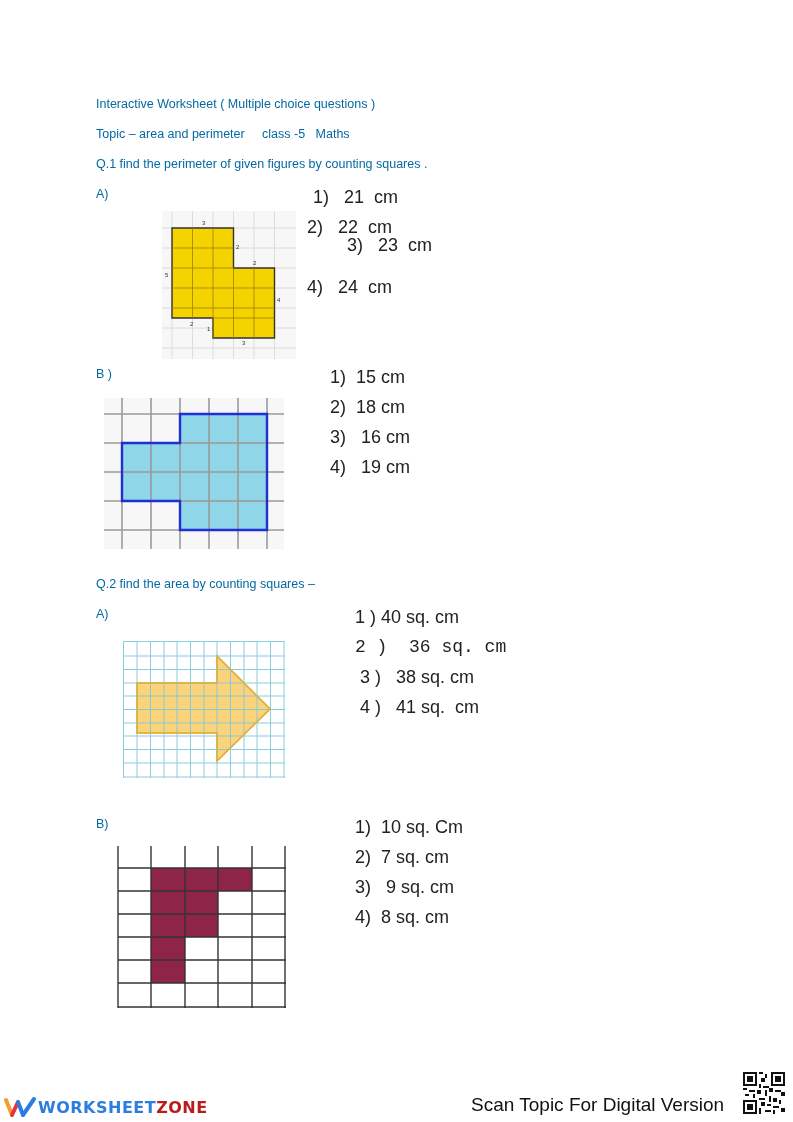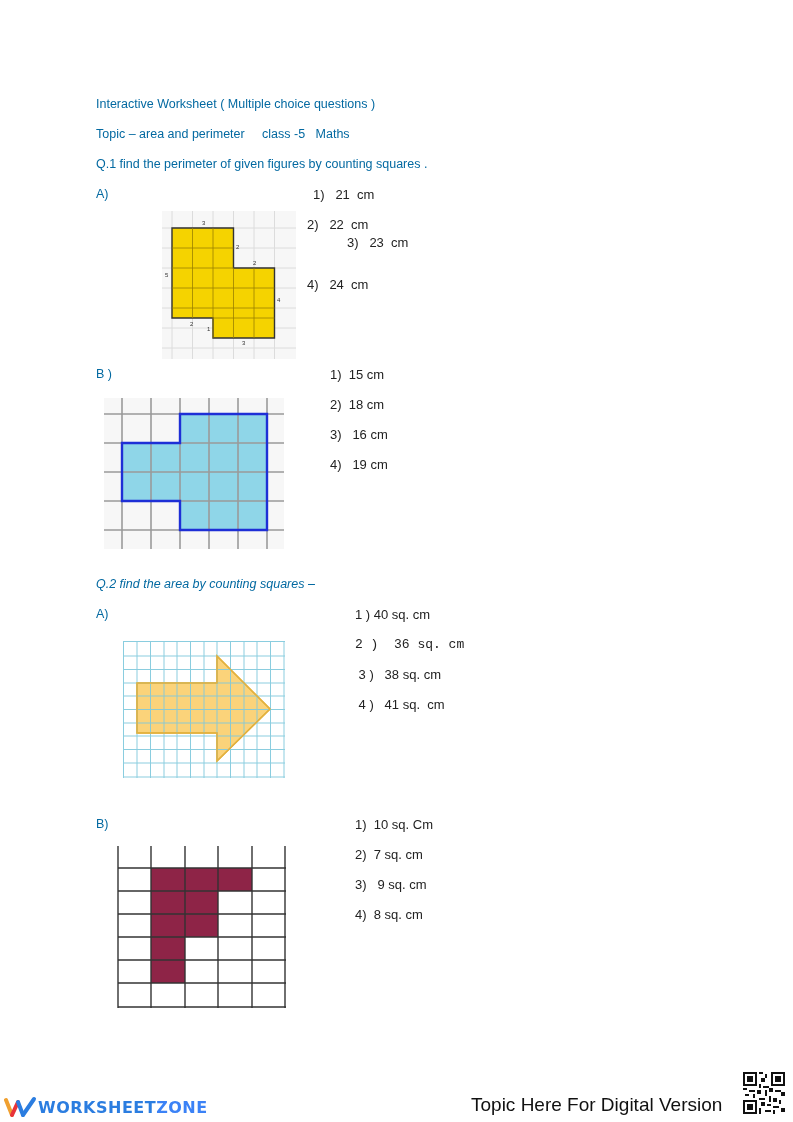--- a/index.html
+++ b/index.html
@@ -2,27 +2,27 @@
 <html><head>
 <meta charset="utf-8">
 <style>
   html, body { margin: 0; padding: 0; }
   body {
     width: 793px; height: 1122px; position: relative; overflow: hidden;
     background: #ffffff; font-family: "Liberation Sans", "DejaVu Sans", sans-serif;
     color: #222;
   }
   .txt { position: absolute; font-size: 12.5px; white-space: pre; color: #0369a1; }
-  .opt { position: absolute; font-size: 13px; white-space: pre; color: #222; }
+  .opt { position: absolute; font-size: 18px; white-space: pre; color: #222; }
   .fig { position: absolute; }
   svg text { font-family: "Liberation Sans", sans-serif; }
   .footer-logo { position: absolute; left: 4px; top: 1095px; height: 24px; display: flex; align-items: center; justify-content: space-between; }
   .logo-text { font-family: "DejaVu Sans", sans-serif; font-weight: bold; font-size: 16px; letter-spacing: 0.5px; }
   .logo-w { color: #2b7de0; }
-  .logo-z { color: #3b82f6; }
+  .logo-z { color: #b91c1c; }
   .scan { position: absolute; left: 471px; top: 1094px; font-size: 19px; color: #111; font-family: "Liberation Sans", sans-serif; white-space: pre; }
   .qr { position: absolute; left: 741px; top: 1070px; width: 46px; height: 46px; }
 </style>
 </head>
 <body>
 
 <div class="txt" style="left:96px; top:97px;">Interactive Worksheet ( Multiple choice questions )</div>
 <div class="txt" style="left:96px; top:127px;">Topic – area and perimeter     class -5   Maths</div>
 
 <div class="txt" style="left:96px; top:157px;">Q.1 find the perimeter of given figures by counting squares .</div>
@@ -92,21 +92,21 @@
       <line x1="0" y1="132" x2="180" y2="132"></line>
   </g>
   <path d="M76 16 H163 V132 H76 V103 H18 V45 H76 Z" fill="none" stroke="#1e2fd6" stroke-width="2.4"></path>
 </svg>
 
 <div class="opt" style="left:330px; top:367px;">1)  15 cm</div>
 <div class="opt" style="left:330px; top:397px;text-align:center;">2)  18 cm</div>
 <div class="opt" style="left:330px; top:427px;">3)   16 cm</div>
 <div class="opt" style="left:330px; top:457px;">4)   19 cm</div>
 
-<div class="txt" style="left:96px; top:577px;font-style:italic;">Q.2 find the area by counting squares –</div>
+<div class="txt" style="left:96px; top:577px;">Q.2 find the area by counting squares –</div>
 <div class="txt" style="left:96px; top:607px;">A)</div>
 
 <svg class="fig" style="left:123px; top:641px;" width="162" height="137" viewBox="0 0 162 137">
   <rect x="0" y="0" width="162" height="137" fill="#ffffff"></rect>
   <path d="M14 42 H94 V15 L147 68 L94 120 V92 H14 Z" fill="#fbd37a" stroke="#e3b13e" stroke-width="1.5"></path>
   <g stroke="#7ec8dc" stroke-width="1" opacity="0.9">
     <line x1="0.5" y1="0" x2="0.5" y2="137"></line>
       <line x1="14" y1="0" x2="14" y2="137"></line>
       <line x1="27.5" y1="0" x2="27.5" y2="137"></line>
     <line x1="41" y1="0" x2="41" y2="137"></line>
@@ -173,21 +173,21 @@
   <svg width="34" height="22" viewBox="0 0 34 22">
     <path d="M2 4 L8 19" stroke="#f0a030" stroke-width="4" stroke-linecap="round"></path>
     <path d="M8 19 L14 6" stroke="#e8333a" stroke-width="4" stroke-linecap="round"></path>
     <path d="M14 6 L19 19" stroke="#2b7de0" stroke-width="4" stroke-linecap="round"></path>
     <path d="M19 19 L30 3" stroke="#2b7de0" stroke-width="4" stroke-linecap="round"></path>
   </svg>
   <span class="logo-text logo-w">WORKSHEET</span>
     <span class="logo-text logo-z">ZONE</span>
 </div>
 
-<div class="scan">Topic Here For Digital Version</div>
+<div class="scan">Scan Topic For Digital Version</div>
 
 <svg class="qr" viewBox="0 0 23 23">
   <rect width="23" height="23" fill="#fff"></rect>
   <g fill="#111">
     <rect x="1" y="1" width="7" height="7"></rect>
       <rect x="2" y="2" width="5" height="5" fill="#fff"></rect>
       <rect x="3" y="3" width="3" height="3"></rect>
     <rect x="15" y="1" width="7" height="7"></rect>
       <rect x="16" y="2" width="5" height="5" fill="#fff"></rect>
       <rect x="17" y="3" width="3" height="3"></rect>

